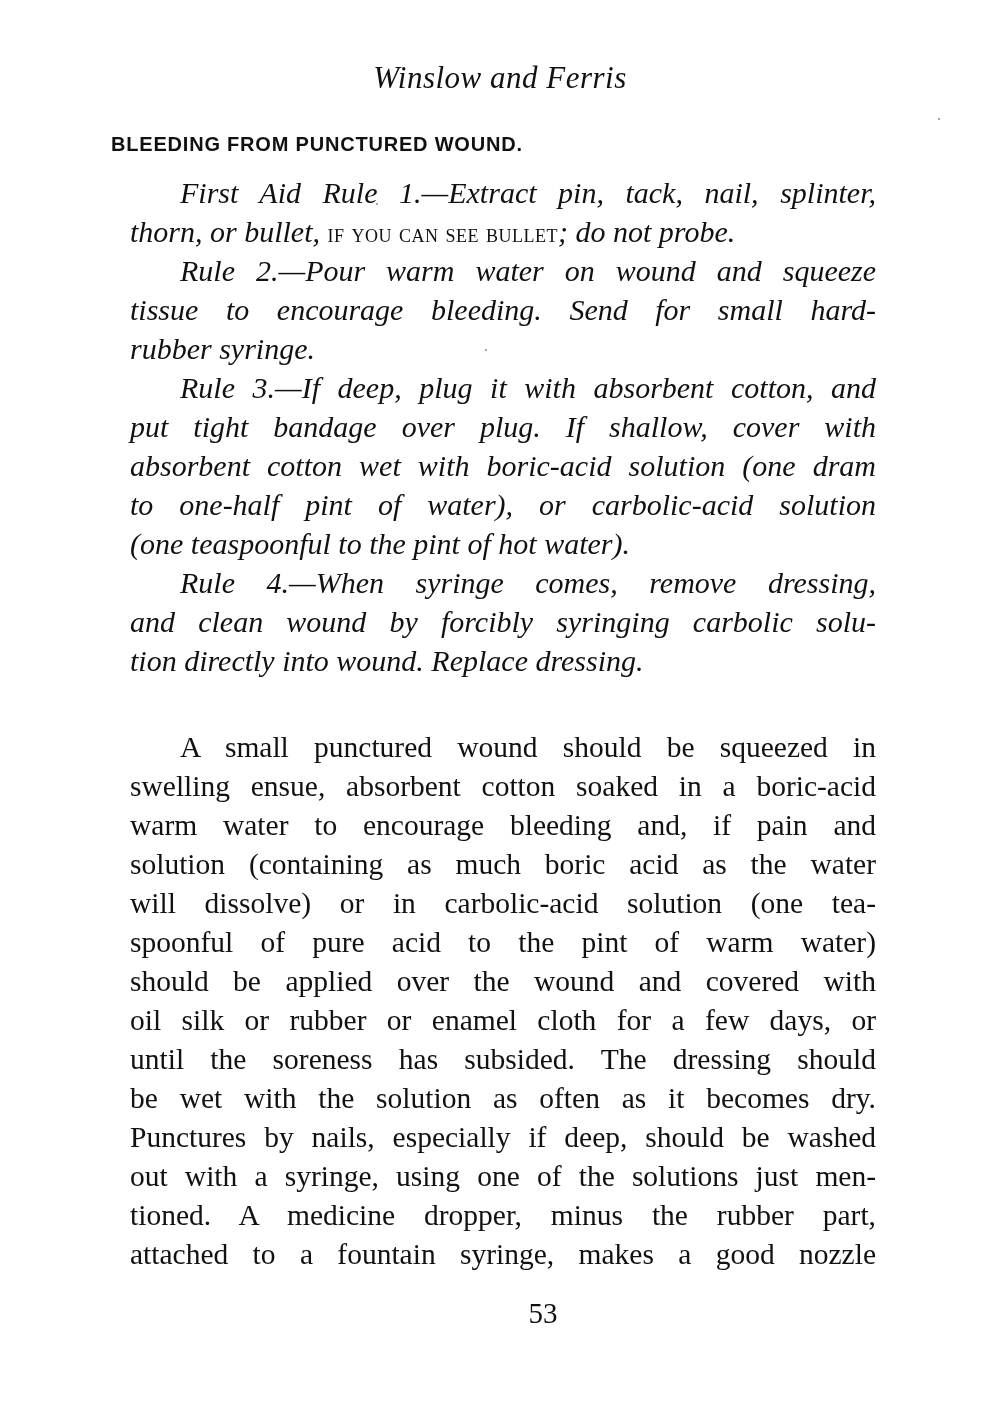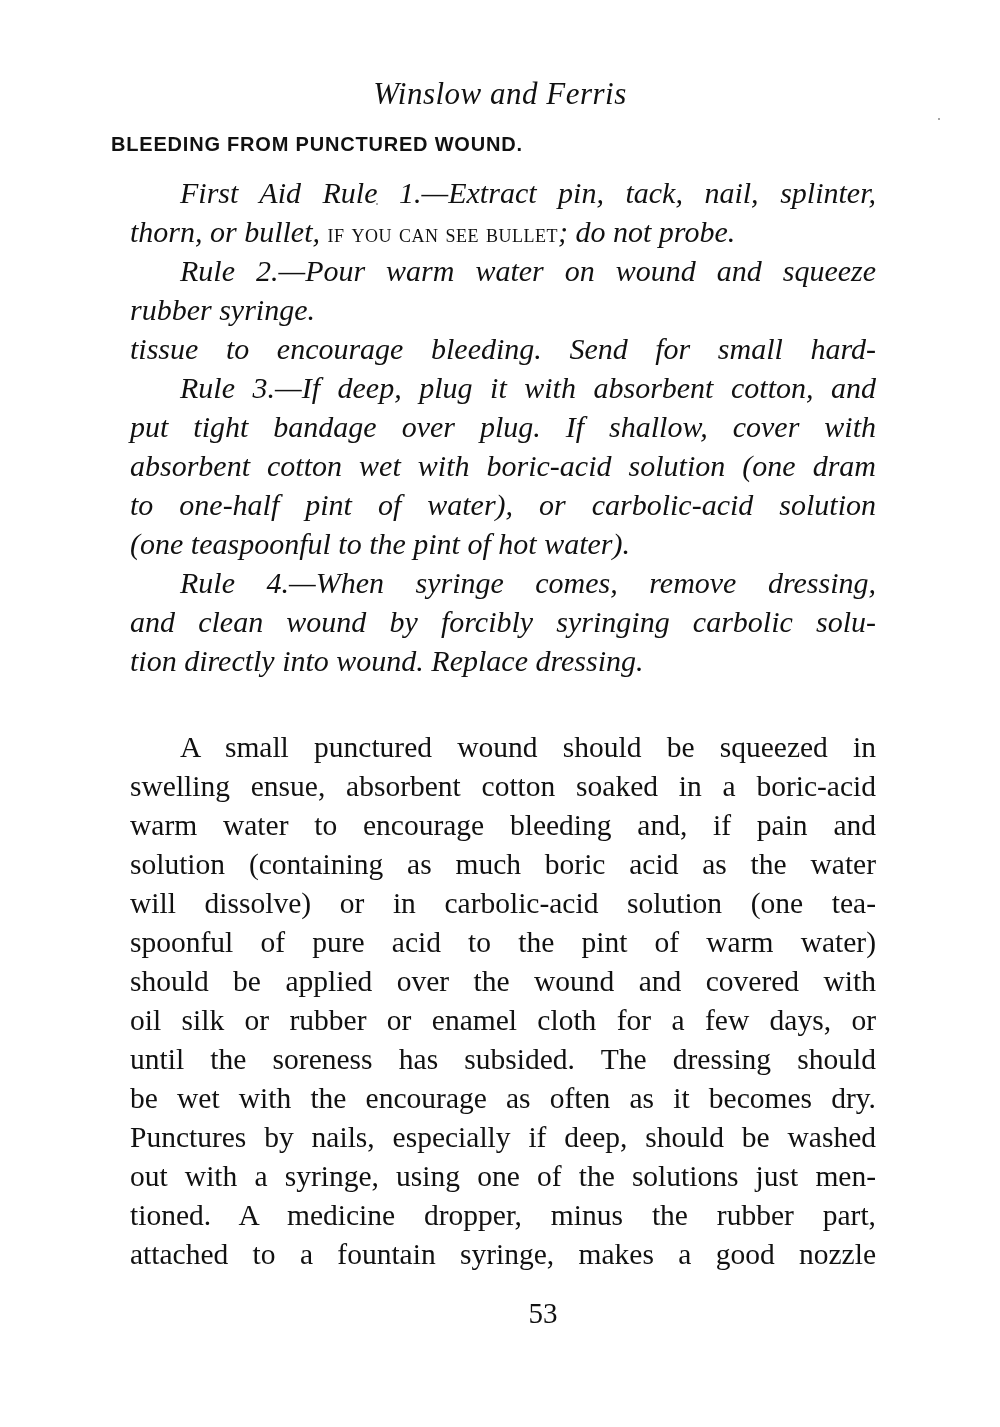--- a/index.html
+++ b/index.html
@@ -24,21 +24,20 @@
     .running-head {
       position: absolute;
       top: 58px;
       left: 0;
       width: 1000px;
       text-align: center;
       font-style: italic;
       font-size: 31px;
       letter-spacing: 0.5px;
       line-height: 40px;
-      margin-top: 16px;
     }
     .section-title {
       position: absolute;
       top: 126px;
       left: 111px;
       font-family: "Liberation Sans", "DejaVu Sans", sans-serif;
       font-weight: bold;
       font-size: 20px;
       letter-spacing: 0.8px;
       line-height: 36px;
@@ -102,43 +101,43 @@
 <div class="page">
 
   <div class="running-head">Winslow and Ferris</div>
 
   <div class="section-title">BLEEDING FROM PUNCTURED WOUND.</div>
 
   <div class="block rules italic">
     <span class="line indent">First Aid Rule 1.—Extract pin, tack, nail, splinter,</span>
     <span class="line last"><span>thorn, or bullet, </span><span class="sc">IF YOU CAN SEE BULLET</span><span>; do not probe.</span></span>
     <span class="line indent">Rule 2.—Pour warm water on wound and squeeze</span>
+    <span class="line">tissue to encourage bleeding.  Send for small hard-</span>
     <span class="line last">rubber syringe.</span>
-    <span class="line">tissue to encourage bleeding.  Send for small hard-</span>
     <span class="line indent">Rule 3.—If deep, plug it with absorbent cotton, and</span>
     <span class="line">put tight bandage over plug.  If shallow, cover with</span>
     <span class="line">absorbent cotton wet with boric-acid solution (one dram</span>
     <span class="line">to one-half pint of water), or carbolic-acid solution</span>
     <span class="line last">(one teaspoonful to the pint of hot water).</span>
     <span class="line indent">Rule 4.—When syringe comes, remove dressing,</span>
     <span class="line">and clean wound by forcibly syringing carbolic solu-</span>
     <span class="line last">tion directly into wound.  Replace dressing.</span>
   </div>
 
   <div class="block body-text">
     <span class="line indent">A small punctured wound should be squeezed in</span>
     <span class="line">swelling ensue, absorbent cotton soaked in a boric-acid</span>
     <span class="line">warm water to encourage bleeding and, if pain and</span>
     <span class="line">solution (containing as much boric acid as the water</span>
     <span class="line">will dissolve) or in carbolic-acid solution (one tea-</span>
     <span class="line">spoonful of pure acid to the pint of warm water)</span>
     <span class="line">should be applied over the wound and covered with</span>
     <span class="line">oil silk or rubber or enamel cloth for a few days, or</span>
     <span class="line">until the soreness has subsided.  The dressing should</span>
-    <span class="line">be wet with the encourage as often as it becomes dry.</span>
+    <span class="line">be wet with the solution as often as it becomes dry.</span>
     <span class="line">Punctures by nails, especially if deep, should be washed</span>
     <span class="line">out with a syringe, using one of the solutions just men-</span>
     <span class="line">tioned.  A medicine dropper, minus the rubber part,</span>
     <span class="line">attached to a fountain syringe, makes a good nozzle</span>
   </div>
 
   <div class="folio">53</div>
 
   <span class="speck" style="left:938px; top:118px;"></span>
   <span class="speck" style="left:485px; top:349px;"></span>

